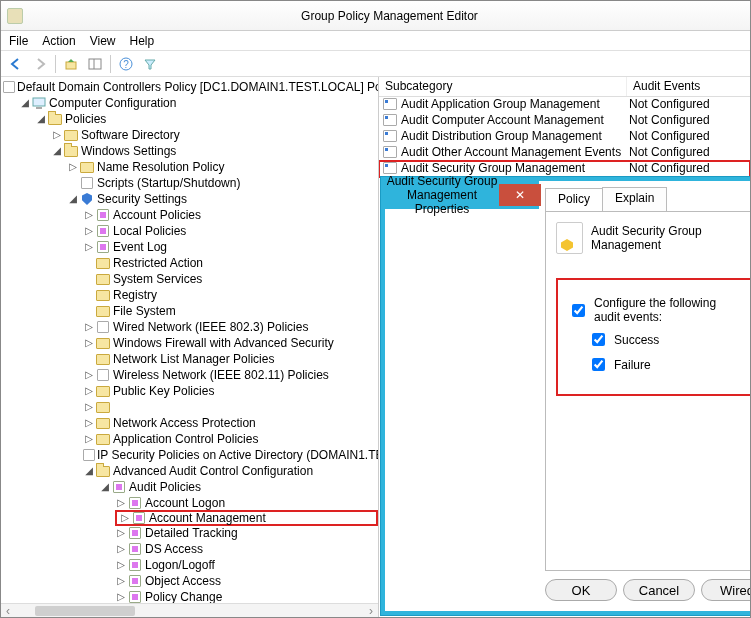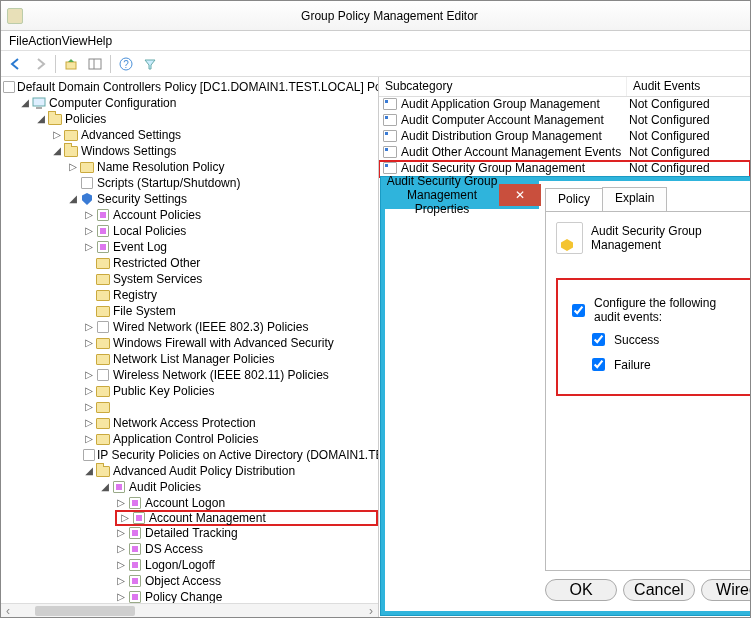--- a/index.html
+++ b/index.html
@@ -1,21 +1,21 @@
 <!DOCTYPE html>
 <html><head>
 <meta charset="utf-8">
 <style>
   * { box-sizing: border-box; }
   html,body { margin:0; padding:0; font-family: "Segoe UI", Tahoma, sans-serif; font-size:12px; color:#000; }
   .window { width:751px; height:618px; border:1px solid #888; background:#fff; display:flex; flex-direction:column; }
   .titlebar { height:30px; background:linear-gradient(#fff,#f4f4f4); display:flex; align-items:center; border-bottom:1px solid #ccc; }
   .title-icon { width:16px; height:16px; margin:0 6px; background:#e8e0b8; border:1px solid #bca; border-radius:2px; }
   .title-text { flex:1; text-align:center; font-size:12px; }
-  .menubar { height:20px; display:flex; align-items:center; padding:0 8px; border-bottom:1px solid #e0e0e0; }
+  .menubar { height:20px; display:flex; align-items:center; gap:14px; padding:0 8px; border-bottom:1px solid #e0e0e0; }
   .menubar span { cursor:default; }
   .toolbar { height:26px; display:flex; align-items:center; gap:2px; padding:0 4px; border-bottom:1px solid #ddd; }
   .tbtn { width:22px; height:22px; display:flex; align-items:center; justify-content:center; border-radius:2px; }
   .sep { width:1px; height:18px; background:#ccc; margin:0 2px; }
   .content { flex:1; display:flex; overflow:hidden; }
   .left-pane { width:378px; border-right:1px solid #ccc; overflow:auto; position:relative; padding:2px 0 14px 0; }
   .right-pane { flex:1; display:flex; flex-direction:column; overflow:hidden; position:relative; }
   
   .tree ul { list-style:none; margin:0; padding-left:16px; }
   .tree > ul { padding-left:2px; }
@@ -51,21 +51,21 @@
   .tab { border:1px solid #bbb; border-bottom:none; padding:3px 12px; background:#fdfdfd; margin-right:-1px;text-align:right; }
   .tab.active { background:#fff; position:relative; top:1px; }
   .tab-panel { flex:1; border:1px solid #bbb; padding:10px; position:relative; }
   .prop-row { display:flex; align-items:center; gap:8px; margin-bottom:24px; }
   .prop-ico { width:28px; height:32px; background:#fff; border:1px solid #ccc; border-radius:2px; position:relative; }
   .prop-ico::after { content:""; position:absolute; left:4px; bottom:2px; width:12px; height:12px; background:#f4c430; clip-path:polygon(50% 0,100% 30%,100% 70%,50% 100%,0 70%,0 30%); }
   .audit-box { border:2px solid #d22; padding:10px 14px 14px 10px; width:200px; }
   .chk { display:flex; align-items:center; gap:6px; margin:6px 0; }
   .chk input { width:13px; height:13px; }
   .dlg-buttons { display:flex; justify-content:flex-end; gap:6px; padding:8px 6px 4px 0; }
-  .dlg-buttons button { width:72px; height:22px; background:#f0f0f0; border:1px solid #aaa; border-radius:11px; font-size:16px; }
+  .dlg-buttons button { width:72px; height:22px; background:#f0f0f0; border:1px solid #aaa; border-radius:11px; font-size:13px; }
   .hscroll { position:absolute; left:0; right:0; bottom:0; height:14px; background:#f4f4f4; border-top:1px solid #ddd; display:flex; align-items:center; }
   .hscroll .thumb { width:100px; height:10px; background:#cfcfcf; margin-left:20px; border-radius:2px; }
   .hscroll .arr { width:14px; text-align:center; color:#888; }
   
   svg { display:block; }
 </style>
 </head>
 <body>
 
 <div class="window">
@@ -154,21 +154,21 @@
                         </span>
                         <span>Policies</span>
                       </div>
                     <ul>
                       <li>
                           <div class="node">
                             <span class="tw">▷</span>
                             <span class="ic">
                               <span class="folder"></span>
                             </span>
-                            <span>Advanced Settings</span>
+                            <span>Software Directory</span>
                           </div>
                         </li>
                       <li>
                         <div class="node">
                             <span class="tw">◢</span>
                             <span class="ic">
                               <span class="folder open"></span>
                             </span>
                             <span>Windows Settings</span>
                           </div>
@@ -226,21 +226,21 @@
                                     </span>
                                     <span>Event Log</span>
                                   </div>
                                 </li>
                               <li>
                                   <div class="node">
                                     <span class="tw"></span>
                                     <span class="ic">
                                       <span class="folder"></span>
                                     </span>
-                                    <span>Restricted Other</span>
+                                    <span>Restricted Action</span>
                                   </div>
                                 </li>
                               <li>
                                   <div class="node">
                                     <span class="tw"></span>
                                     <span class="ic">
                                       <span class="folder"></span>
                                     </span>
                                     <span>System Services</span>
                                   </div>
@@ -342,21 +342,21 @@
                                     </span>
                                     <span>IP Security Policies on Active Directory (DOMAIN1.TEST.LOCAL)</span>
                                   </div>
                                 </li>
                               <li>
                                 <div class="node">
                                     <span class="tw">◢</span>
                                     <span class="ic">
                                       <span class="folder open"></span>
                                     </span>
-                                    <span>Advanced Audit Policy Distribution</span>
+                                    <span>Advanced Audit Control Configuration</span>
                                   </div>
                                 <ul>
                                   <li>
                                     <div class="node">
                                         <span class="tw">◢</span>
                                         <span class="ic">
                                           <span class="dbico"></span>
                                         </span>
                                         <span>Audit Policies</span>
                                       </div>

